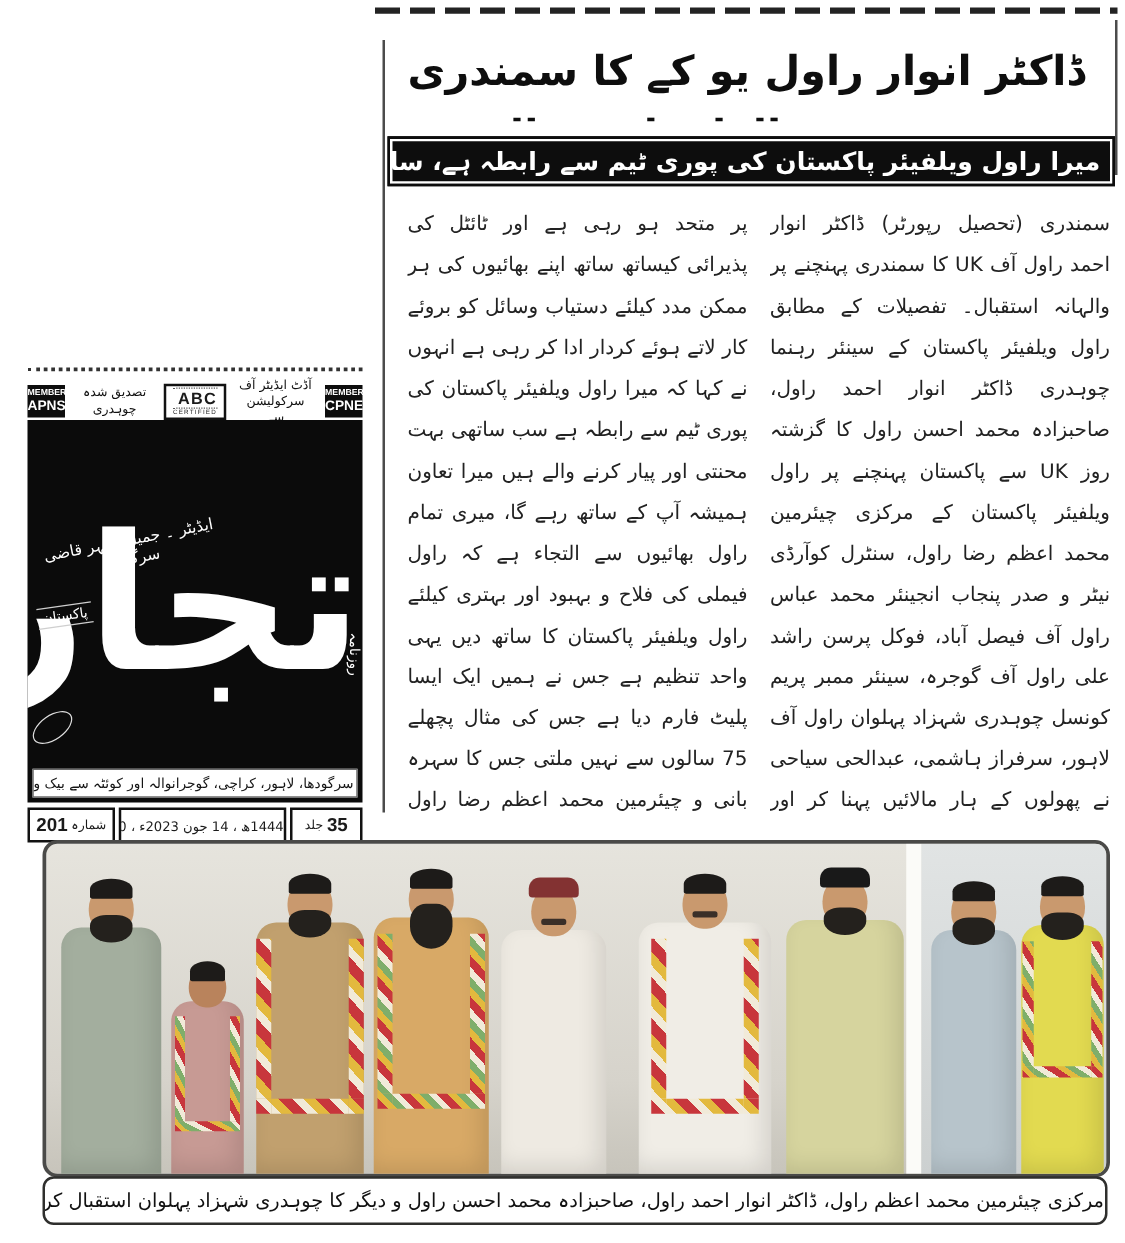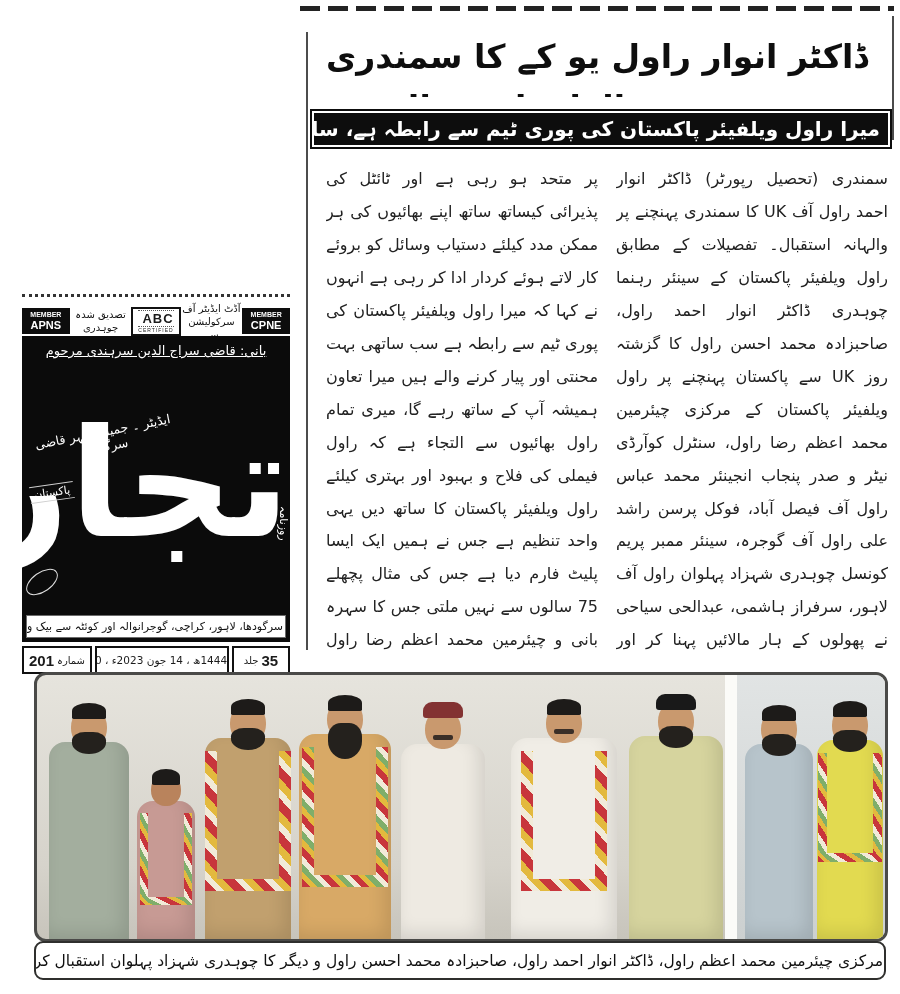--- a/index.html
+++ b/index.html
@@ -18,21 +18,21 @@
                 box-shadow:inset 0 0 0 2px #ffffff;padding:6px 10px;font-size:20px;font-weight:bold;
                 text-align:center;white-space:nowrap;overflow:hidden;}
   .body-cols{display:flex;gap:18px;margin:14px 6px 0 20px;direction:rtl;}
   .body-col{width:272px;height:500px;overflow:hidden;font-size:16px;line-height:2.06;
             text-align:justify;color:#222222;}
 
   
   .masthead{position:absolute;left:22px;top:294px;width:268px;height:380px;}
   .badges{height:42px;display:flex;align-items:center;justify-content:space-between;
           border-top:3px dotted #333;padding-top:3px;}
-  .member-box{width:48px;background:#0d0d0d;color:#fff;text-align:center;
+  .member-box{width:30px;background:#0d0d0d;color:#fff;text-align:center;
               font-family:"Liberation Sans",sans-serif;font-weight:bold;line-height:1.1;padding:3px 0;}
   .member-box .l1{font-size:7px;display:block;}
   .member-box .l2{font-size:11px;display:block;}
   .badge-urdu{font-size:10px;text-align:center;color:#111;width:62px;line-height:1.3;}
   .abc-box{border:2px solid #111;text-align:right;padding:1px 5px;background:#fff;
            font-family:"Liberation Sans",sans-serif;}
   .abc-box .abc{font-size:13px;font-weight:bold;letter-spacing:1px;display:block;border-bottom:1px dotted #555;border-top:1px dotted #555;}
   .abc-box .cert{font-size:5px;letter-spacing:1px;display:block;}
   .black-box{position:absolute;top:42px;left:0;right:0;bottom:32px;background:#0b0b0b;color:#fff;overflow:hidden;}
   .founder{text-align:center;font-size:13px;padding-top:7px;text-decoration:underline;}
@@ -119,21 +119,20 @@
         <span class="cert">CERTIFIED</span>
       </div>
       <div class="badge-urdu rtl">آڈٹ ایڈیٹر آف سرکولیشن سے</div>
       <div class="member-box">
         <span class="l1">MEMBER</span>
         <span class="l2">CPNE</span>
       </div>
     </div>
 
     <div class="black-box">
-      <div class="founder rtl">بانی: قاضی سراج الدین سرہندی مرحوم</div>
       <div class="big-logo rtl">تجارت</div>
       <div class="editor-line rtl">ایڈیٹر ۔ جمیل اطہر قاضی سرگودھا</div>
       <div class="country-stamp rtl">پاکستان</div>
       <div class="daily-vert rtl">روزنامہ</div>
       <div class="oval-stamp"></div>
       <div class="cities-strip rtl">سرگودھا، لاہور، کراچی، گوجرانوالہ اور کوئٹہ سے بیک وقت شائع ہوتا ہے</div>
     </div>
 
     <div class="mast-bottom">
       <div class="vol-box">

